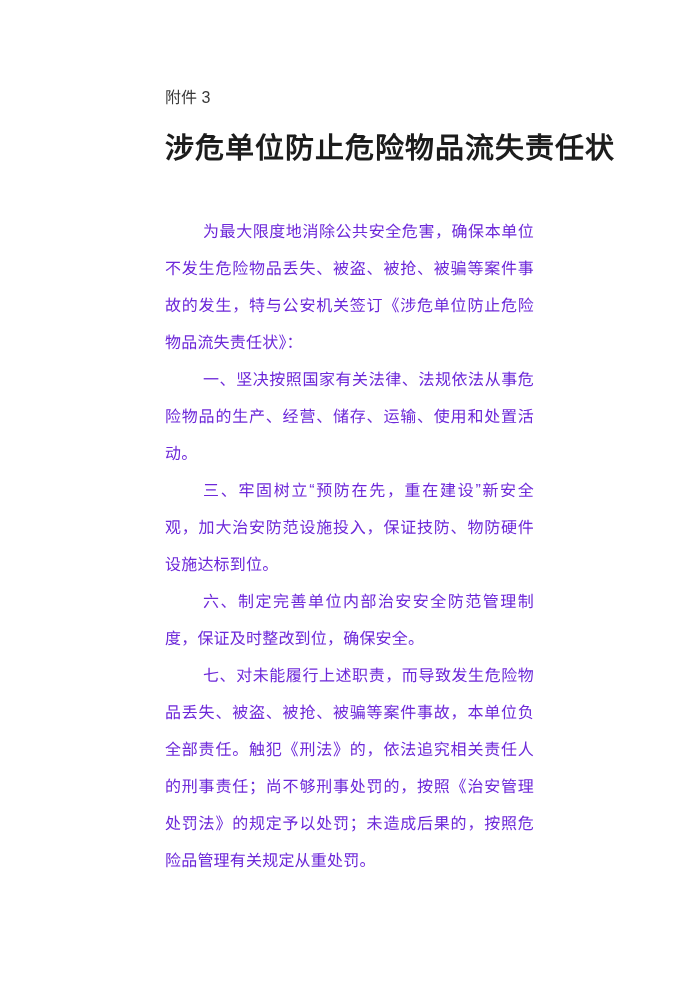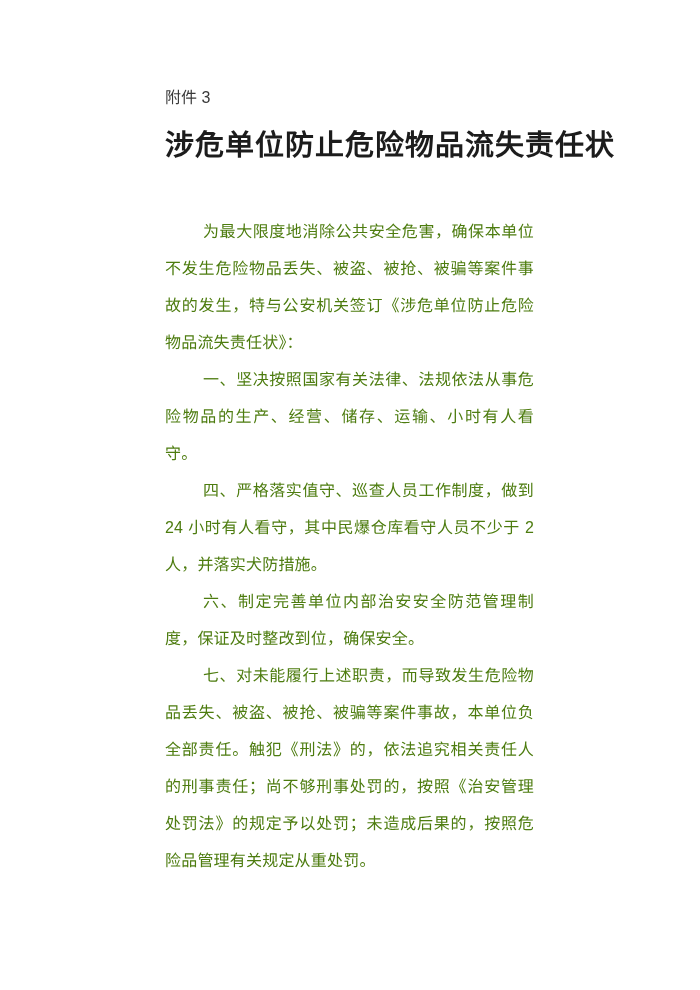--- a/index.html
+++ b/index.html
@@ -20,32 +20,32 @@
   }
   .attachment-label {
     margin-top: 87px;
     font-size: 16px;
     line-height: 22px;
     color: #3a3a3a;
     text-align: left;
   }
   .doc-title {
     margin-top: 17px;
-    font-family: Liberation Mono, monospace;
+    font-family: Liberation Sans, sans-serif;
     font-size: 29px;
     line-height: 44px;
     font-weight: 700;
     color: #1c1c1c;
     text-align: center;
     letter-spacing: 1px;
     white-space: nowrap;
   }
   .doc-body {
     margin-top: 43px;
-    color: #4d7c0f;
+    color: #6d28d9;
   }
   .doc-body p {
     margin: 0;
     font-size: 16px;
     line-height: 37px;
     text-align: justify;
     text-justify: inter-ideograph;
     text-indent: 38px;
     letter-spacing: 0.2px;
     word-break: break-all;
@@ -54,18 +54,18 @@
 </head>
 <body>
 
 <div class="page">
   <div class="attachment-label">附件 3</div>
 
   <h1 class="doc-title">涉危单位防止危险物品流失责任状</h1>
 
   <div class="doc-body">
     <p>为最大限度地消除公共安全危害，确保本单位不发生危险物品丢失、被盗、被抢、被骗等案件事故的发生，特与公安机关签订《涉危单位防止危险物品流失责任状》：</p>
-    <p>一、坚决按照国家有关法律、法规依法从事危险物品的生产、经营、储存、运输、小时有人看守。</p>
-    <p>四、严格落实值守、巡查人员工作制度，做到 24 小时有人看守，其中民爆仓库看守人员不少于 2 人，并落实犬防措施。</p>
+    <p>一、坚决按照国家有关法律、法规依法从事危险物品的生产、经营、储存、运输、使用和处置活动。</p>
+    <p>三、牢固树立“预防在先，重在建设”新安全观，加大治安防范设施投入，保证技防、物防硬件设施达标到位。</p>
     <p>六、制定完善单位内部治安安全防范管理制度，保证及时整改到位，确保安全。</p>
     <p>七、对未能履行上述职责，而导致发生危险物品丢失、被盗、被抢、被骗等案件事故，本单位负全部责任。触犯《刑法》的，依法追究相关责任人的刑事责任；尚不够刑事处罚的，按照《治安管理处罚法》的规定予以处罚；未造成后果的，按照危险品管理有关规定从重处罚。</p>
   </div>
 </div>
 
 </body></html>

